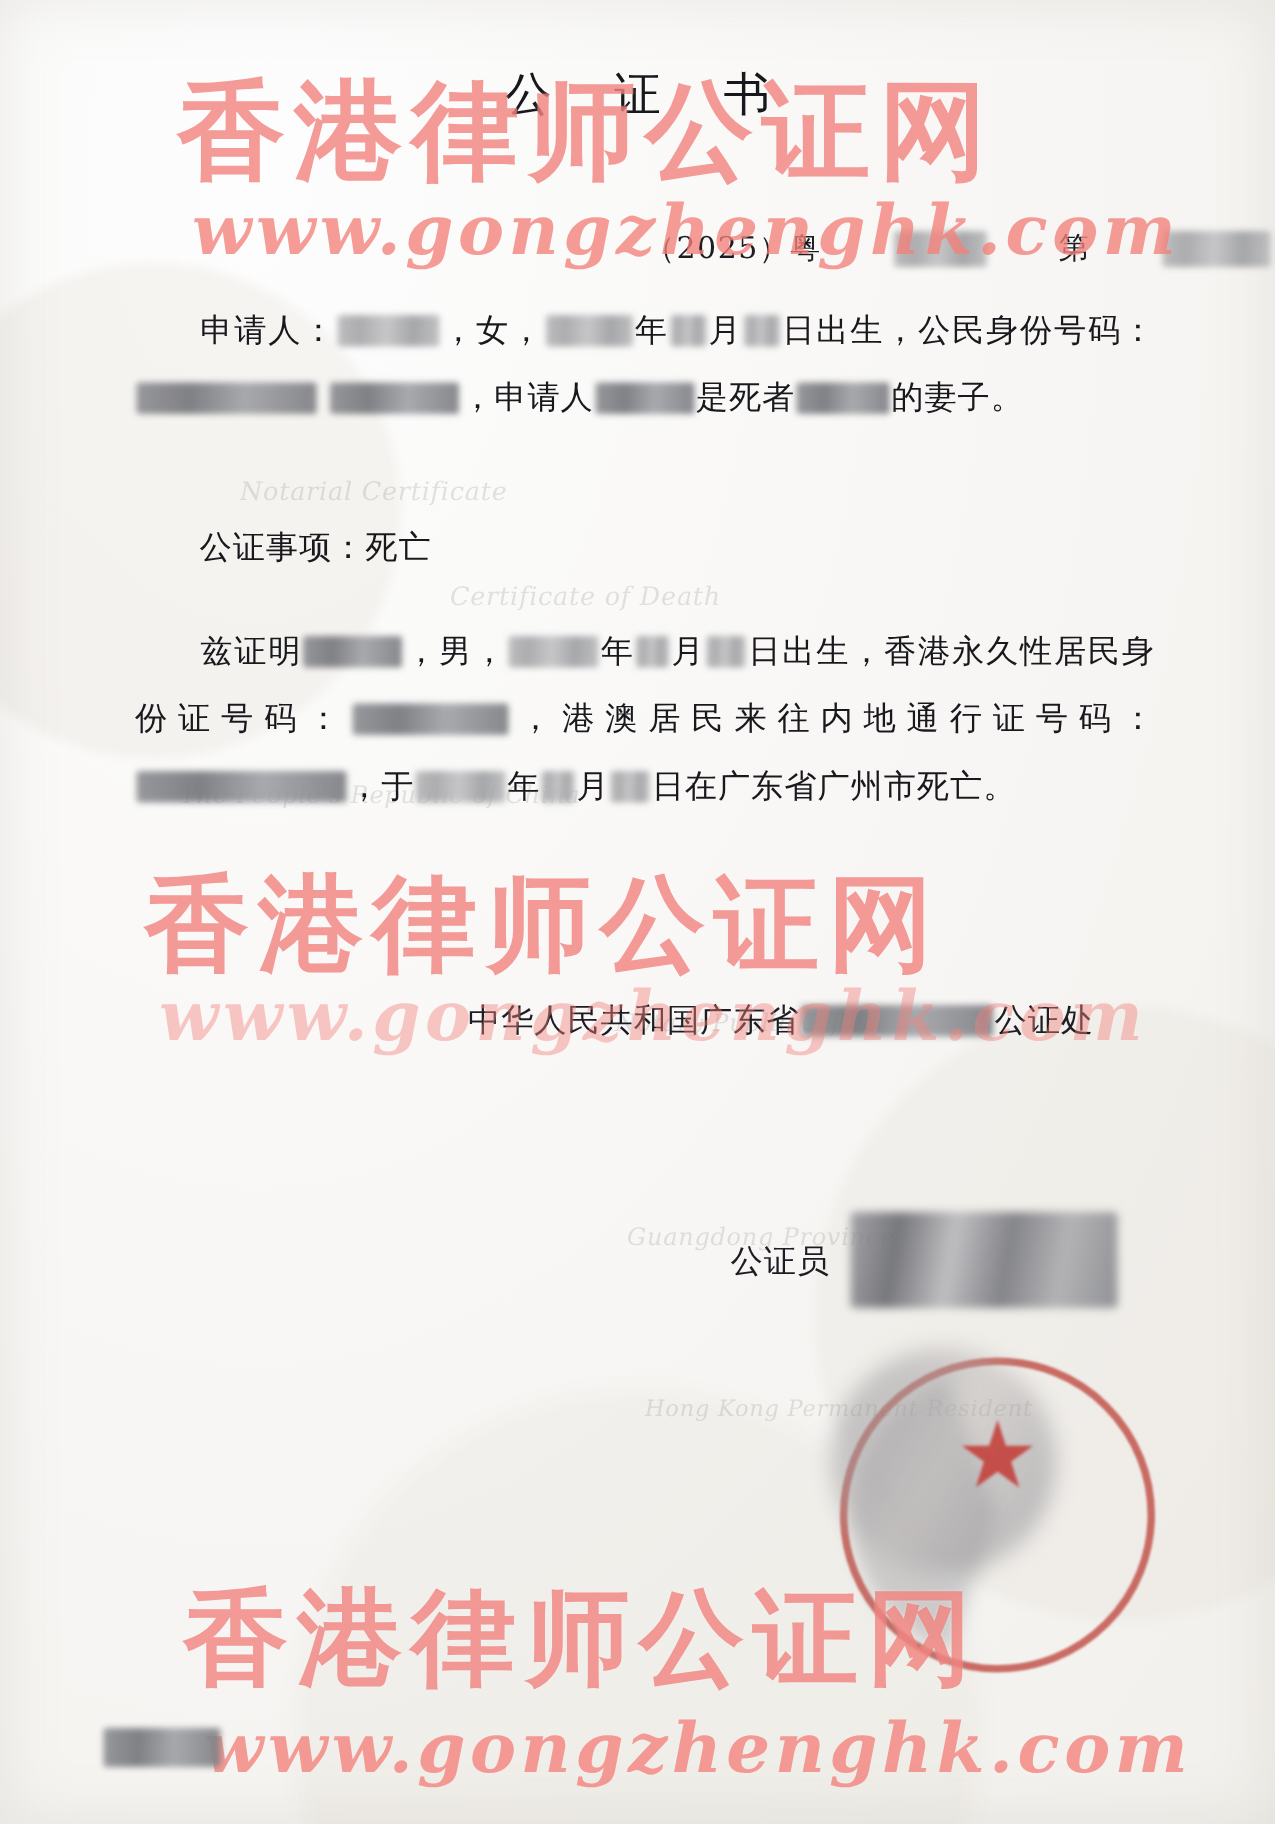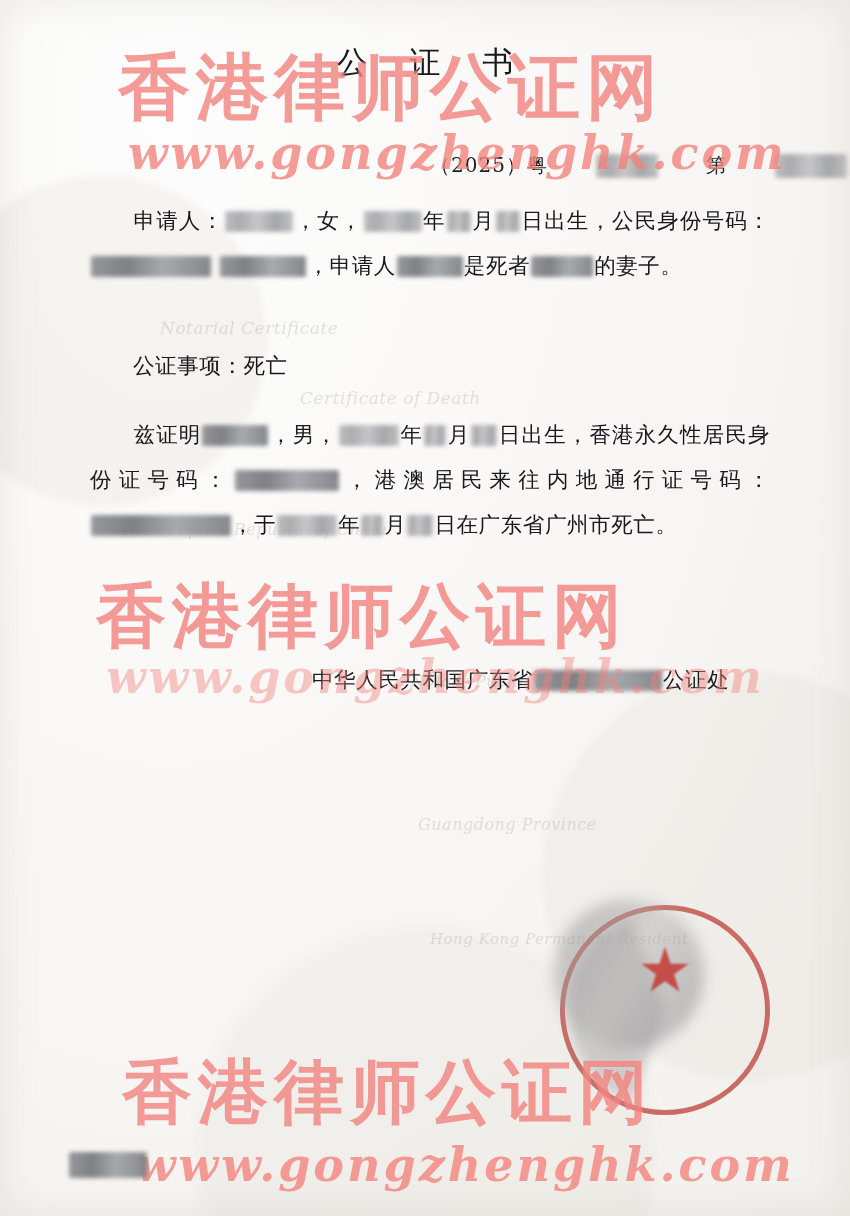--- a/index.html
+++ b/index.html
@@ -252,20 +252,24 @@
   </div>
 
   <div class="para" style="top:412px;">
     <span class="ind"></span><span>兹证明</span><span class="rd dark" style="width:66px"></span><span>，男，</span><span class="rd" style="width:60px"></span><span>年</span><span class="rd" style="width:22px"></span><span>月</span><span class="rd" style="width:26px"></span><span>日出生，香港永久性居民身份证号码：</span><span class="rd dark" style="width:104px"></span><span>，港澳居民来往内地通行证号码：</span><span class="rd dark" style="width:140px"></span><span>，于</span><span class="rd" style="width:60px"></span><span>年</span><span class="rd" style="width:22px"></span><span>月</span><span class="rd" style="width:26px"></span><span>日在广东省广州市死亡。</span>
   </div>
 
   <div class="signline" style="left:312px; top:665px;">
     <span>中华人民共和国广东省</span><span class="rd dark" style="width:128px"></span><span>公证处</span>
   </div>
 
+  <div class="officer">
+    <span>公证员</span>
+    <span class="name-rd"></span>
+  </div>
 
   <div class="seal">
     <div class="ring"></div>
     <div class="arcmask"></div>
     <div class="blurmask"></div>
     <div class="star">
         <span>★</span>
       </div>
   </div>
 

